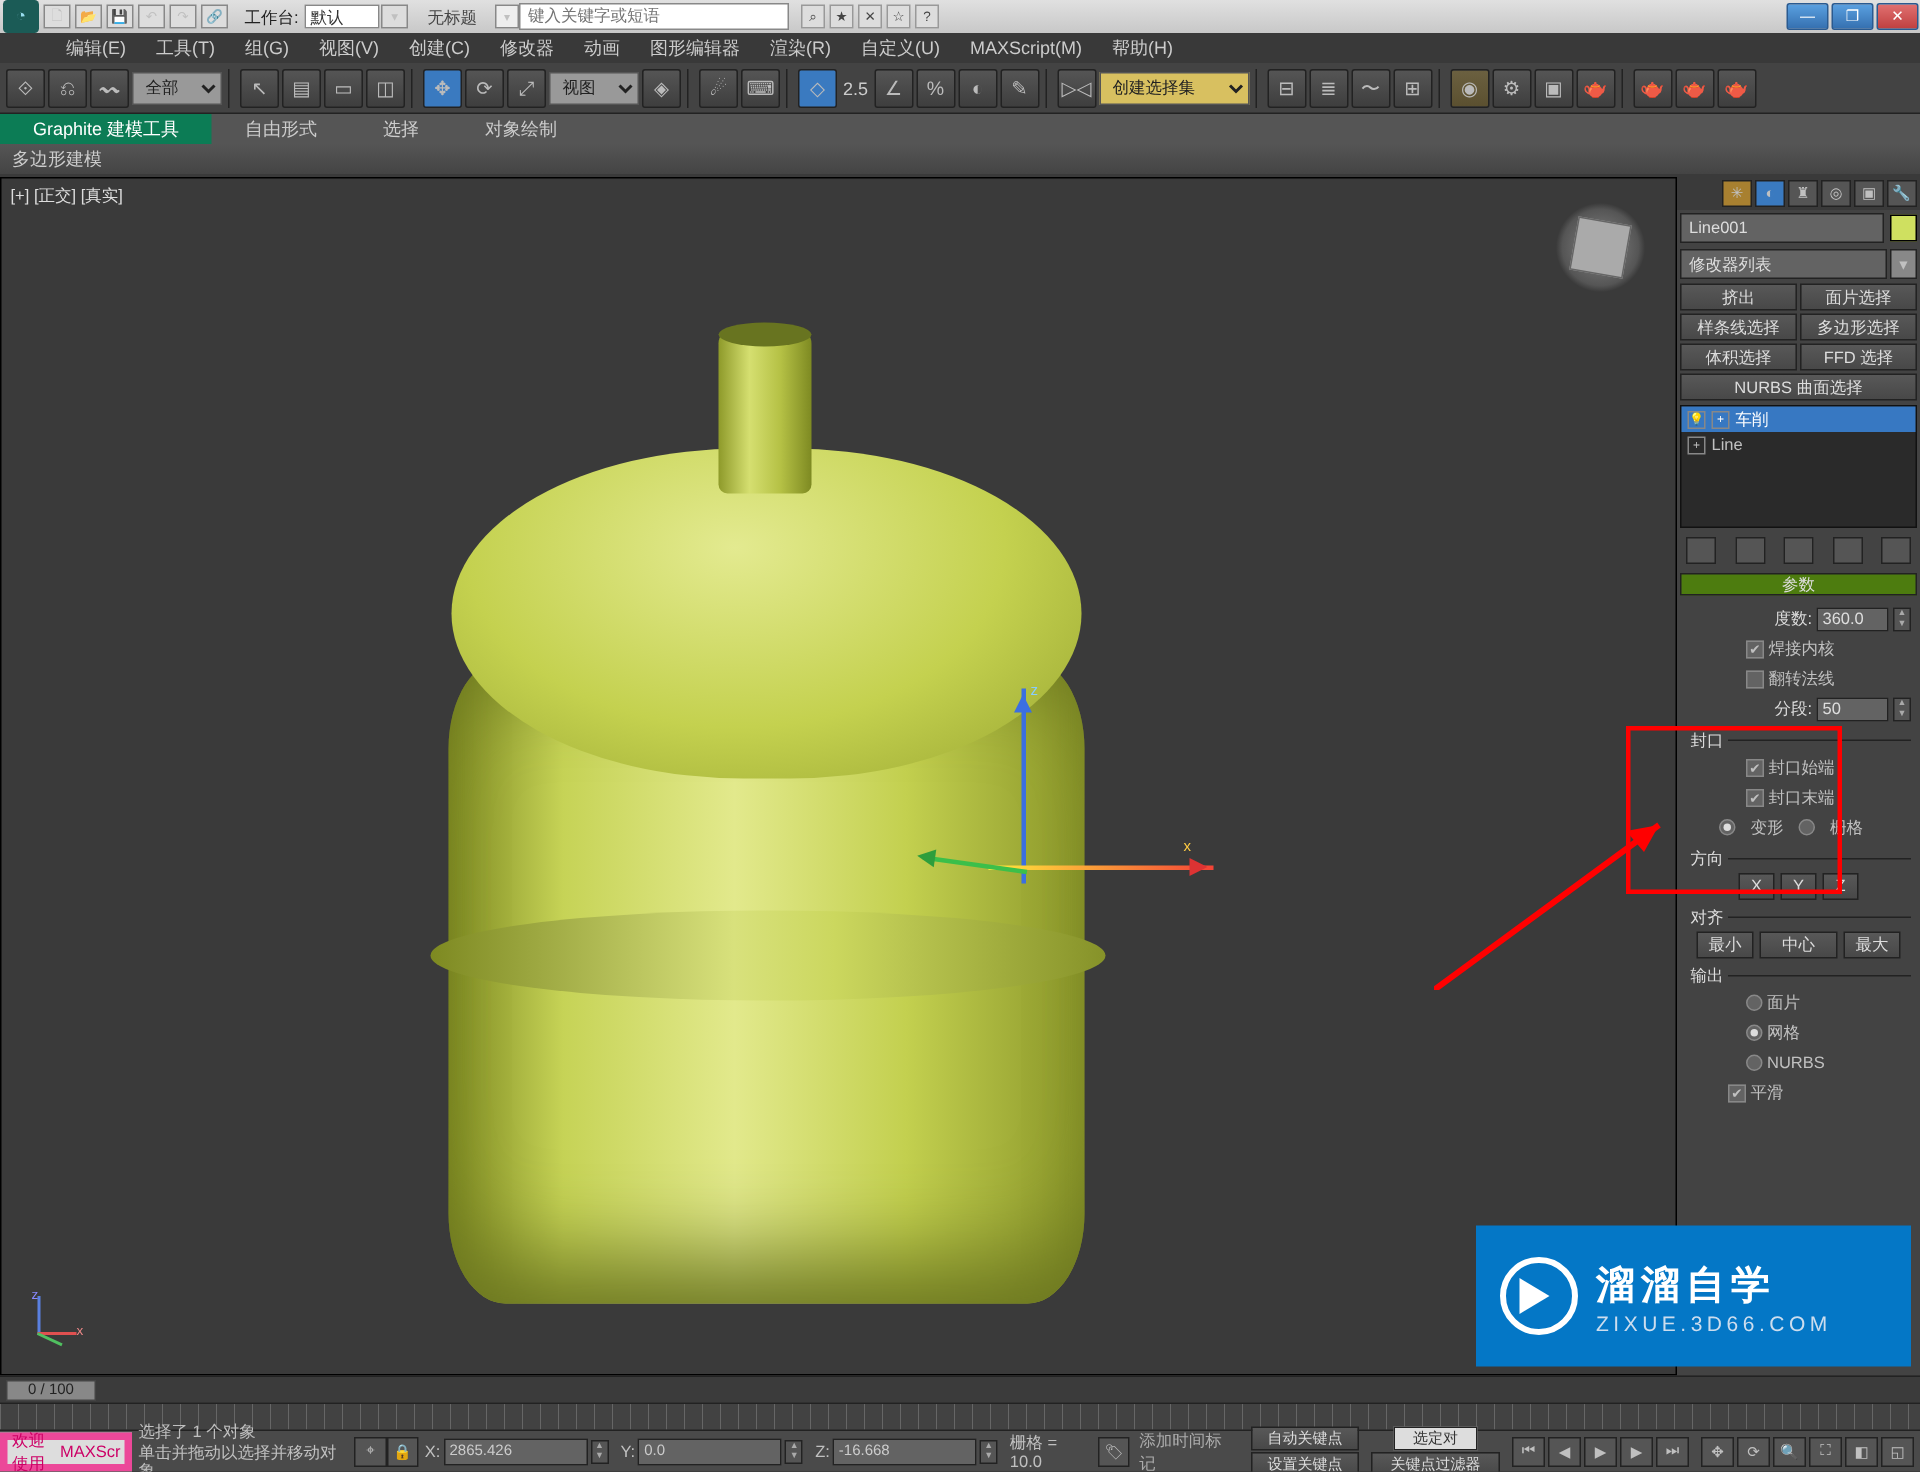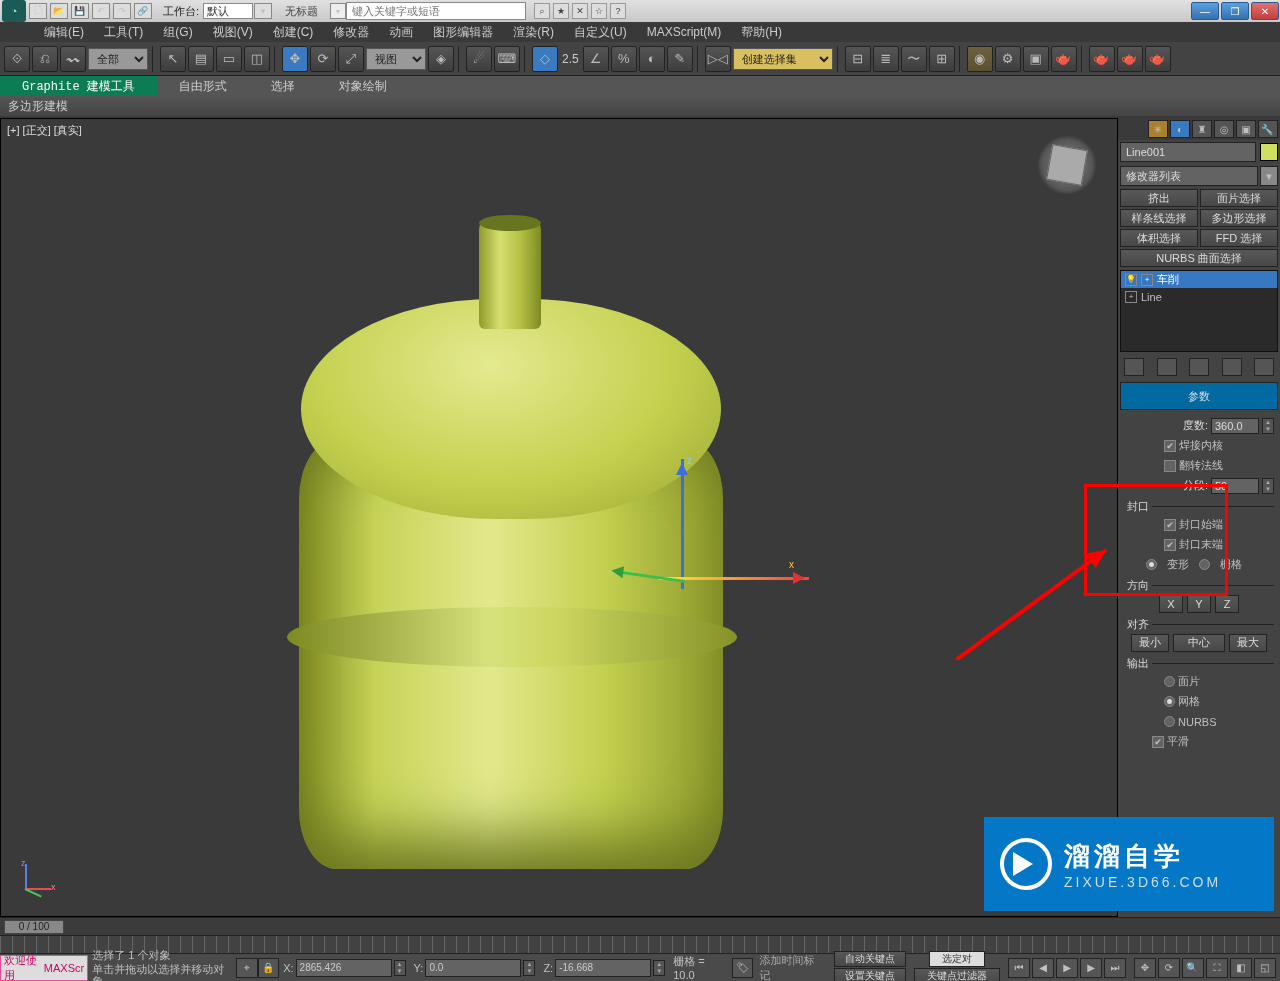--- a/index.html
+++ b/index.html
@@ -29,21 +29,21 @@
 
 .maintb { height: 34px; background:#434343; border-bottom:1px solid #222; display:flex; align-items:center; padding:0 4px; gap:2px;}
 .tbtn { width:26px; height:26px; background:linear-gradient(#555,#3e3e3e); border:1px solid #222; border-radius:2px; display:inline-flex; align-items:center; justify-content:center; color:#bbb; font-size:13px;}
 .tbtn.yellow{background:linear-gradient(#6b6040,#5b5030);}
 .tb-dd{height:22px;background:#999;border:1px solid #555;font-size:11px;color:#222;padding:0 4px;min-width:60px;}
 .tb-txt{color:#ccc;font-size:12px;margin:0 2px;}
 .tb-sep{width:4px;height:26px;border-left:1px solid #222;margin:0 2px;}
 
 
 .ribbon{height:20px;background:#555;display:flex;}
-.rib-tab{padding:2px 22px;color:#ccc;font-size:12px;display:flex;align-items:center;font-family:Liberation Mono, monospace;}
+.rib-tab{padding:2px 22px;color:#ccc;font-size:12px;display:flex;align-items:center;}
 .rib-tab.active{background:#0c7c55;color:#fff;}
 .ribbon-sub{height:20px;background:linear-gradient(#555,#444);color:#ccc;font-size:12px;padding:2px 8px;display:flex;align-items:center;}
 
 
 .work{position:absolute;top:118px;left:0;right:0;bottom:64px;display:flex;}
 .viewport{flex:1;background:#3a3a3a;position:relative;border:1px solid #000;}
 .vp-label{position:absolute;top:4px;left:6px;color:#ddd;font-size:11px;}
 .viewcube{position:absolute;top:16px;right:20px;width:60px;height:60px;background:radial-gradient(#888 0%,#555 60%,transparent 70%);border-radius:50%;}
 .cube{position:absolute;top:12px;left:12px;width:36px;height:36px;transform:rotate(10deg);background:#aaa;border:1px solid #666;}
 
@@ -60,21 +60,21 @@
 .pbtn{flex:1;height:18px;background:linear-gradient(#585858,#484848);border:1px solid #222;color:#ddd;font-size:11px;display:flex;align-items:center;justify-content:center;}
 .long-btn{height:18px;background:linear-gradient(#585858,#484848);border:1px solid #222;color:#ddd;margin:1px 2px;display:flex;align-items:center;justify-content:center;}
 .mod-stack{background:#2a2a2a;border:1px solid #111;margin:2px;height:82px;}
 .ms-row{height:17px;display:flex;align-items:center;padding:0 4px;gap:4px;font-size:11px;}
 .ms-row.sel{background:#3778c2;color:#fff;}
 .ms-ico{width:12px;height:12px;border:1px solid #888;font-size:8px;display:flex;align-items:center;justify-content:center;}
 .stack-tb{display:flex;gap:4px;margin:4px 6px;justify-content:space-between;}
 .stbtn{width:20px;height:18px;background:#555;border:1px solid #222;}
 
 .rollout-area{flex:1;overflow:hidden;position:relative;}
-.rollout-hd{height:28px;background:#0369a1;border:1px solid #222;margin:2px;color:#ddd;text-align:center;font-size:11px;display:flex;align-items:center;justify-content:center;}
+.rollout-hd{height:15px;background:#4d7c0f;border:1px solid #222;margin:2px;color:#ddd;text-align:center;font-size:11px;display:flex;align-items:center;justify-content:center;}
 .rollout-body{padding:3px 6px 6px 6px;}
 .prm-row{display:flex;align-items:center;height:19px;gap:3px;margin:1px 0;}
 .prm-lbl{color:#ddd;font-size:11px;text-align:right;flex:0 0 auto;}
 .prm-spin{height:16px;background:#636363;border:1px solid #222;color:#ddd;width:48px;padding:0 3px;font-size:11px;display:flex;align-items:center;}
 .prm-spbtn{width:12px;height:16px;background:#555;border:1px solid #222;display:flex;flex-direction:column;}
 .spb{flex:1;font-size:6px;display:flex;align-items:center;justify-content:center;color:#aaa;}
 .chk{width:12px;height:12px;border:1px solid #888;background:#636363;display:inline-flex;align-items:center;justify-content:center;font-size:9px;}
 .radio{width:11px;height:11px;border:1px solid #888;border-radius:50%;background:#636363;display:inline-flex;align-items:center;justify-content:center;}
 .radio.on::after{content:"";width:5px;height:5px;background:#ddd;border-radius:50%;}
 .sec-lbl{display:flex;align-items:center;height:16px;margin:3px 0 1px 0;}
@@ -83,21 +83,21 @@
 .smbtn{width:24px;height:18px;background:linear-gradient(#585858,#484848);border:1px solid #222;color:#ddd;font-size:11px;display:flex;align-items:center;justify-content:center;}
 
 
 .timeline{position:absolute;bottom:46px;left:0;right:0;height:18px;background:#3b3b3b;border-top:1px solid #222;display:flex;align-items:center;}
 .tl-thumb{width:60px;height:14px;background:#888;border:1px solid #444;margin-left:4px;position:relative;color:#222;font-size:10px;display:flex;align-items:center;justify-content:center;}
 .ruler{position:absolute;bottom:28px;left:0;right:0;height:18px;background:#424242;border-top:1px solid #222;}
 .ruler-ticks{height:18px;background:repeating-linear-gradient(90deg,#666 0,#666 1px,transparent 1px,transparent 12px);}
 .statusbar{position:absolute;bottom:0;left:0;right:0;height:28px;background:#4a4a4a;border-top:1px solid #222;display:flex;align-items:center;font-size:11px;}
 .coord-box{height:18px;background:#636363;border:1px solid #222;color:#ccc;width:96px;padding:0 3px;font-size:10px;display:inline-flex;align-items:center;}
 .sb-chunk{display:flex;align-items:center;gap:2px;padding:0 4px;}
-.maxs-box{width:90px;height:26px;background:#ddd;color:#c06;border:1px solid #ec4899;font-size:11px;display:flex;align-items:center;padding:0 3px;}
+.maxs-box{width:90px;height:26px;background:#ddd;color:#c06;border:5px solid #ec4899;font-size:11px;display:flex;align-items:center;padding:0 3px;}
 .sb-btn{width:22px;height:20px;background:#555;border:1px solid #222;font-size:10px;display:inline-flex;align-items:center;justify-content:center;}
 
 
 .obj3d{position:absolute;left:280px;top:100px;width:460px;height:690px;}
 .neck{position:absolute;left:198px;top:0;width:62px;height:110px;background:linear-gradient(90deg,#8e9a2a,#d5df70,#b5c145,#7e8a22);border-radius:10px 10px 6px 6px;}
 .neck-top{position:absolute;left:198px;top:-4px;width:62px;height:16px;border-radius:50%;background:#687420;}
 .dome{position:absolute;left:20px;top:80px;width:420px;height:220px;background:radial-gradient(ellipse at 45% 30%,#e3ea90,#c4d14f 55%,#97a430);border-radius:50%/54%;}
 .body{position:absolute;left:18px;top:220px;width:424px;height:430px;background:linear-gradient(90deg,#7f8b22 0%,#c6d356 18%,#e2e98c 45%,#c3d04f 72%,#8b972a 100%);border-radius:38px/60px;}
 .body-shadow{position:absolute;left:18px;top:220px;width:424px;height:430px;border-radius:38px/60px;box-shadow:inset 0 -60px 60px -30px #6c7720,inset 0 40px 60px -30px #6c7720;}
 .ring{position:absolute;width:450px;height:60px;border-radius:50%/50%;background:linear-gradient(90deg,#7d8921,#d8e17c 45%,#cbd75e 60%,#869229);}

